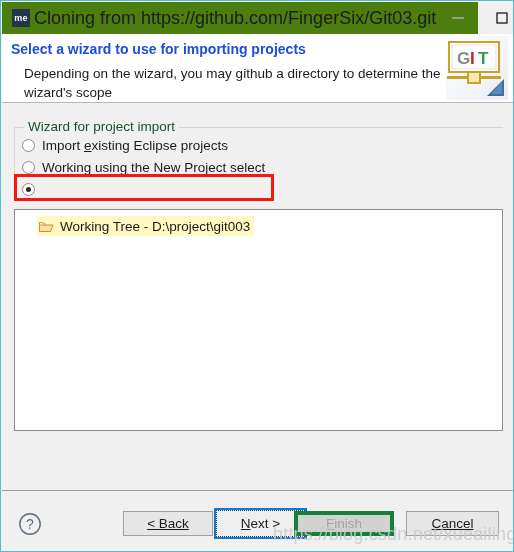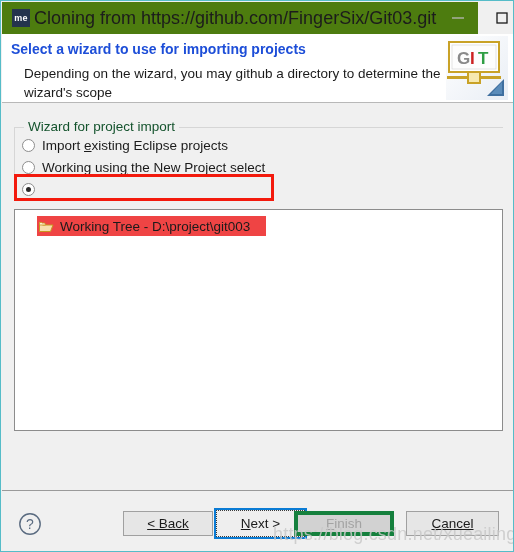--- a/index.html
+++ b/index.html
@@ -183,22 +183,22 @@
     height: 222px;
     background: #ffffff;
     border: 1px solid #8c8c8c;
     box-sizing: border-box;
     overflow: hidden;
   }
   .tree-item {
     display: inline-flex;
     align-items: center;
     margin: 6px 0 0 22px;
-    padding: 1px 16px 1px 2px;
-    background: #ef4444;
+    padding: 1px 4px 1px 2px;
+    background: #fef9c3;
     height: 18px;
   }
   .folder-icon { flex: 0 0 auto; display:block; }
   .tree-label {
     margin-left: 6px;
     font-size: 13.5px;
     color: #1b1b1b;
     white-space: nowrap;
   }
 

